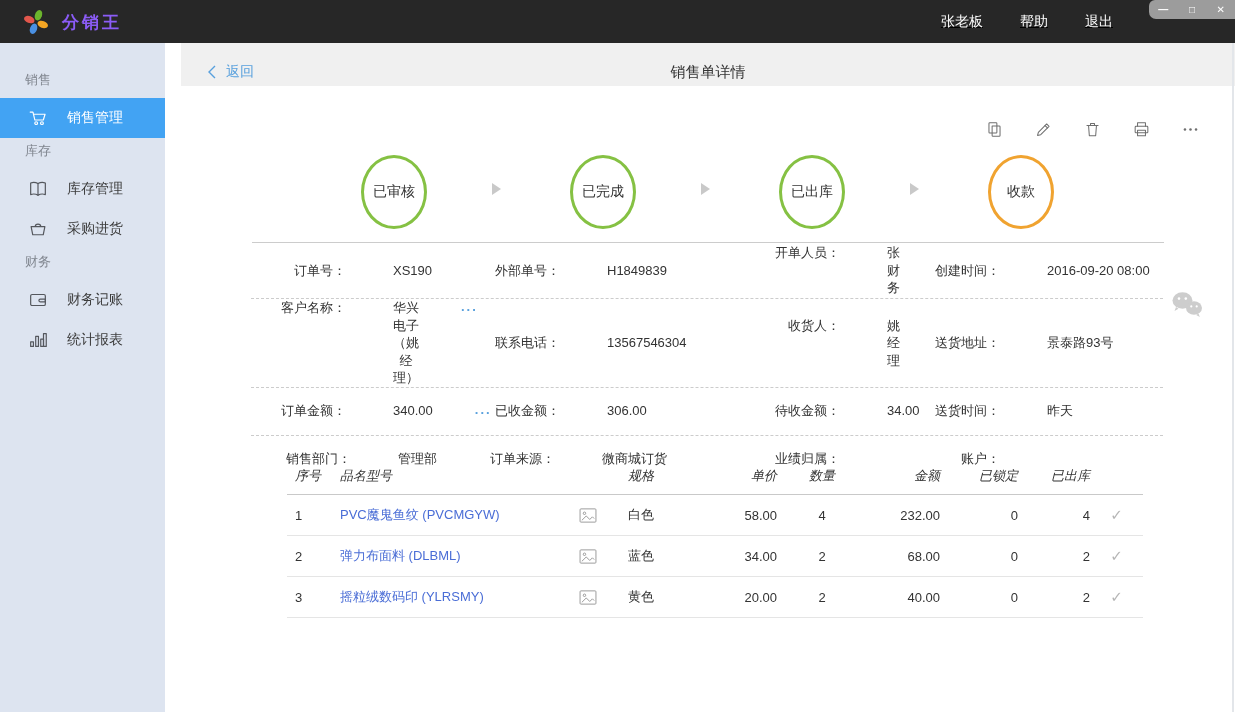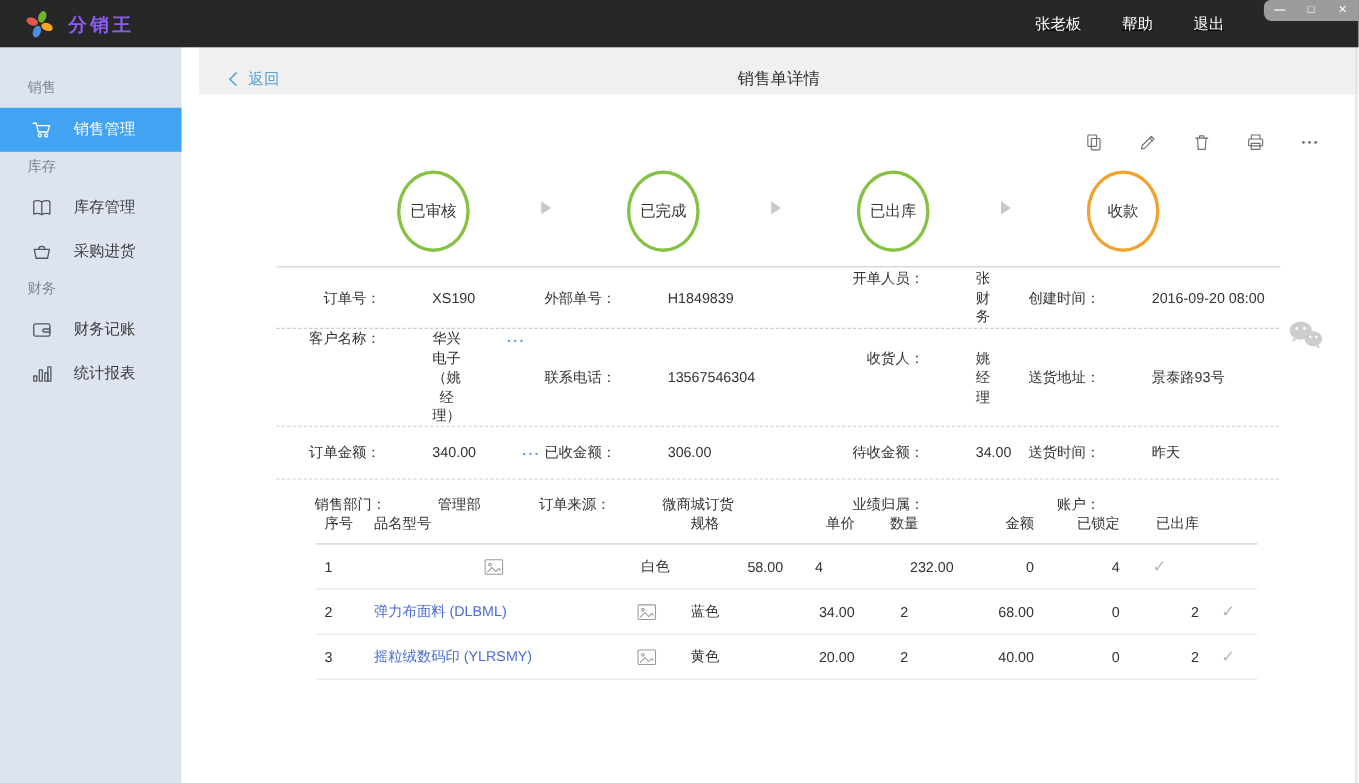--- a/index.html
+++ b/index.html
@@ -58,21 +58,21 @@
   .d-cell.c1 .d-label{width:95px;}
   .d-cell.c2 .d-label{width:100px;}
   .d-cell.c3 .d-label{width:110px;}
   .d-cell.c4 .d-label{width:95px;}
   .d-value{margin-left:18px;line-height:1.35;}
   .pre{white-space:pre-line;text-align:center;}
   .d-more{margin-left:13px;color:#58a0dd;font-weight:bold;letter-spacing:2px;cursor:pointer;}
   
   .ptable{position:absolute;left:106px;top:358px;width:856px;font-size:13px;color:#333;}
   .p-grid{display:grid;grid-template-columns:45px 233px 45px 102px 65px 90px 73px 78px 72px 53px;align-items:center;}
-  .p-head{height:36px;border-bottom:1px solid #c9c9c9;}
+  .p-head{height:36px;border-bottom:1px solid #c9c9c9;font-style:italic;}
   .p-row{height:40px;border-bottom:1px solid #e5e5e5;}
   .cell-seq{padding-left:8px;}
   .cell-name{padding-left:8px;color:#4a6dd6;cursor:pointer;}
   .cell-img{display:flex;justify-content:center;}
   .cell-img svg{width:18px;height:15px;stroke:#9a9a9a;fill:none;stroke-width:1.1;}
   .cell-spec{padding-left:18px;}
   .al-r{text-align:right;}
   .al-c{text-align:center;}
   .cell-check{text-align:center;color:#b5b5b5;font-size:15px;font-weight:bold;}
   
@@ -312,20 +312,21 @@
       <div class="al-r">单价</div>
       <div class="al-c">数量</div>
       <div class="al-r">金额</div>
       <div class="al-r">已锁定</div>
       <div class="al-r">已出库</div>
       <div></div>
     </div>
 
     <div class="p-grid p-row">
       <div class="cell-seq">1</div>
+      <div class="cell-name">PVC魔鬼鱼纹 (PVCMGYW)</div>
       <div class="cell-img">
         <svg viewBox="0 0 20 17">
             <rect x="1" y="1" width="18" height="15" rx="1"></rect>
             <circle cx="6" cy="6" r="1.4"></circle>
             <path d="M3 14l5-5 4 4 3-3 2 2"></path>
           </svg>
       </div>
       <div class="cell-spec">白色</div>
       <div class="al-r">58.00</div>
       <div class="al-c">4</div>

